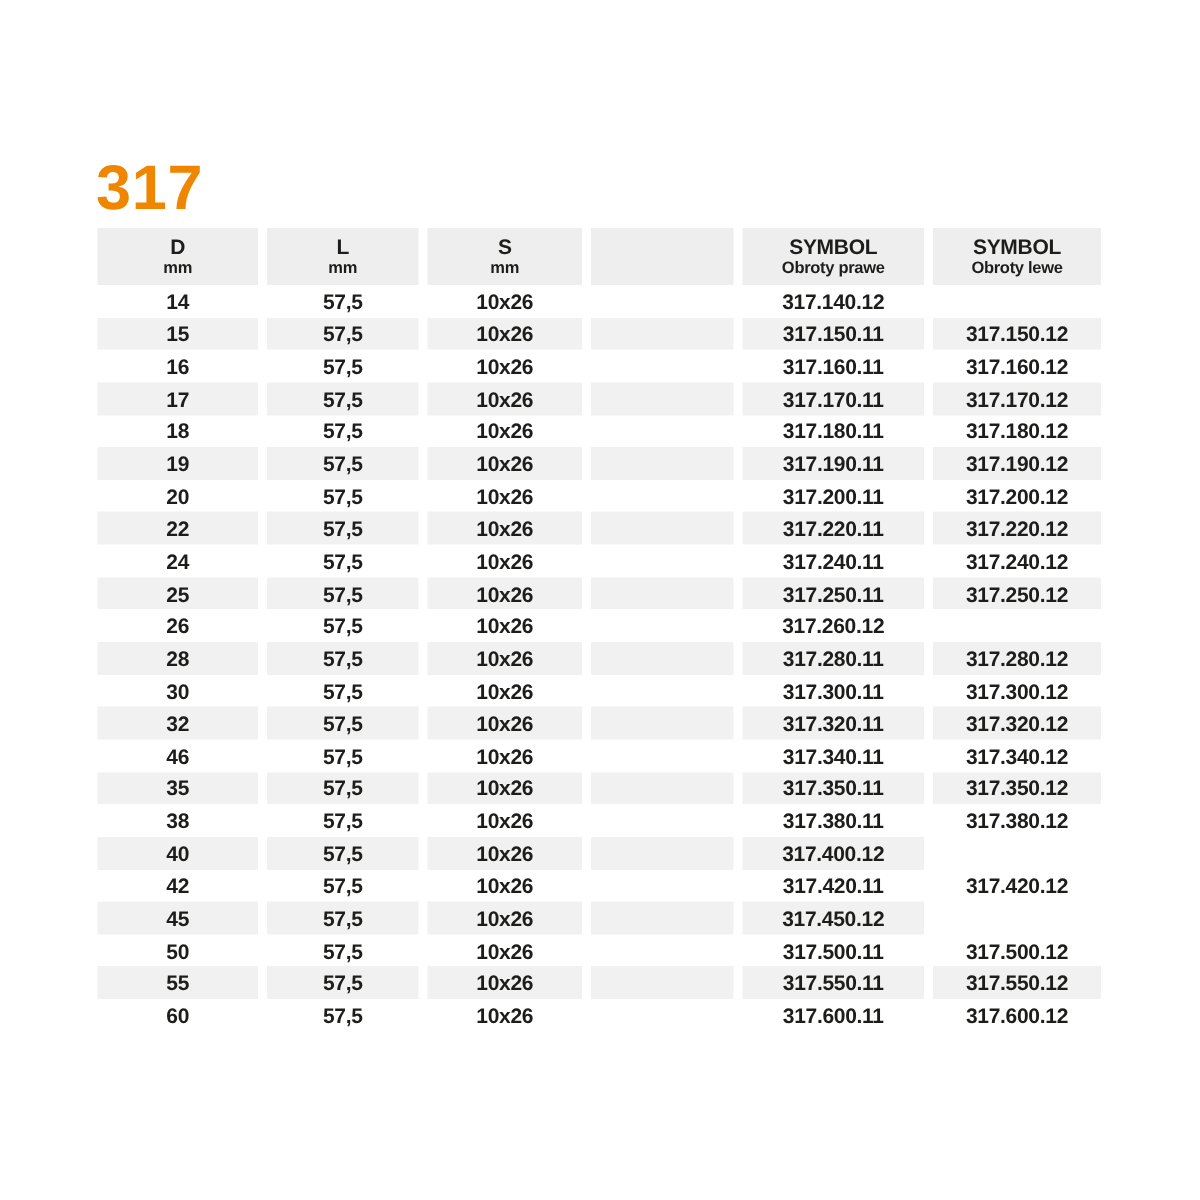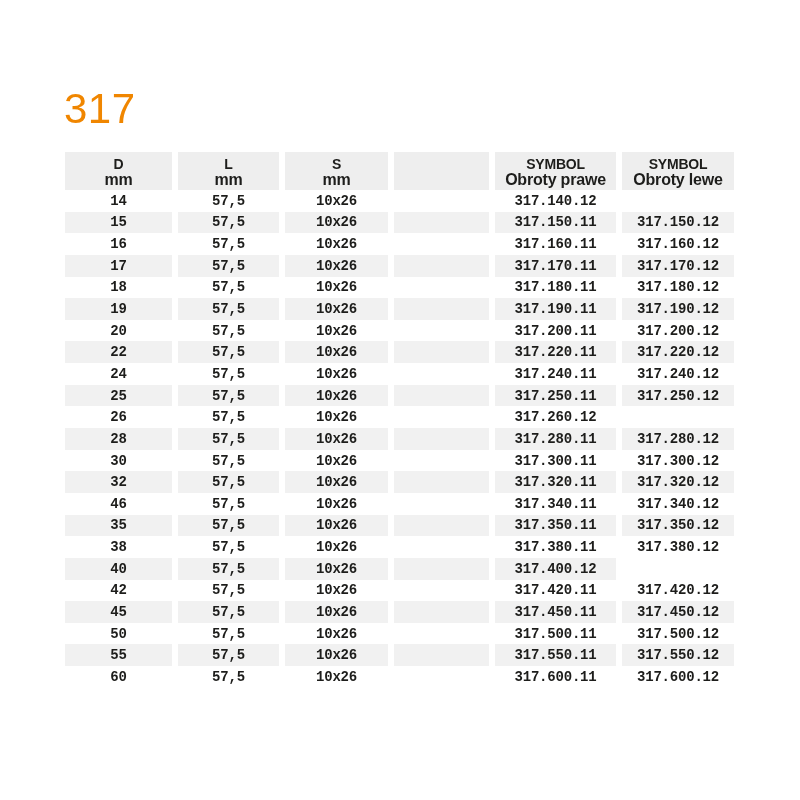--- a/index.html
+++ b/index.html
@@ -12,39 +12,39 @@
   html, body { background: #ffffff; }
   body {
     width: 800px; height: 800px;
     font-family: "Liberation Sans", sans-serif;
     color: var(--text);
     position: relative;
   }
   .page { position: relative; width: 800px; height: 800px; overflow: hidden; background: #fff; }
 
   .series-title {
-    position: absolute; left: 64px; top: 88px;
-    font-size: 42px; font-weight: 400; line-height: 1;
+    position: absolute; left: 64px; top: 104px;
+    font-size: 42px; font-weight: 700; line-height: 1;
     letter-spacing: 0.5px;
     color: var(--accent);
   }
 
   .table { position: absolute; left: 65px; top: 152px; }
 
   .thead { display: flex; gap: 6px; height: 38px; }
   .hcell {
     background: var(--header_bg);
     display: flex; flex-direction: column;
     align-items: center; justify-content: flex-start;
     padding-top: 4px;
   }
   .hlabel { font-size: 14px; font-weight: 700; line-height: 17px; letter-spacing: -0.2px; }
-  .hsub   { font-size: 16px; font-weight: 700; line-height: 13px; letter-spacing: -0.2px; }
-
-  .row { display: flex; gap: 6px; height: 21.65px; font-family: Liberation Mono, monospace; }
+  .hsub   { font-size: 11px; font-weight: 700; line-height: 13px; letter-spacing: -0.2px; }
+
+  .row { display: flex; gap: 6px; height: 21.65px; }
   .cell {
     display: flex; align-items: center; justify-content: center;
     font-size: 14px; font-weight: 700; letter-spacing: -0.2px;
     background: transparent;
   }
   .row.alt .cell { background: var(--row_stripe); }
 
   .thead > :nth-child(1), .row > :nth-child(1) { width: 107px; }
   .thead > :nth-child(2), .row > :nth-child(2) { width: 101px; }
   .thead > :nth-child(3), .row > :nth-child(3) { width: 103px; }
@@ -232,21 +232,20 @@
           <div class="cell">10x26</div>
           <div class="cell"></div>
           <div class="cell">317.420.11</div>
           <div class="cell">317.420.12</div>
         </div>
         <div class="row alt">
           <div class="cell">45</div>
           <div class="cell">57,5</div>
           <div class="cell">10x26</div>
           <div class="cell"></div>
-          <div class="cell">317.450.11</div>
           <div class="cell">317.450.12</div>
         </div>
         <div class="row">
           <div class="cell">50</div>
           <div class="cell">57,5</div>
           <div class="cell">10x26</div>
           <div class="cell"></div>
           <div class="cell">317.500.11</div>
           <div class="cell">317.500.12</div>
         </div>

